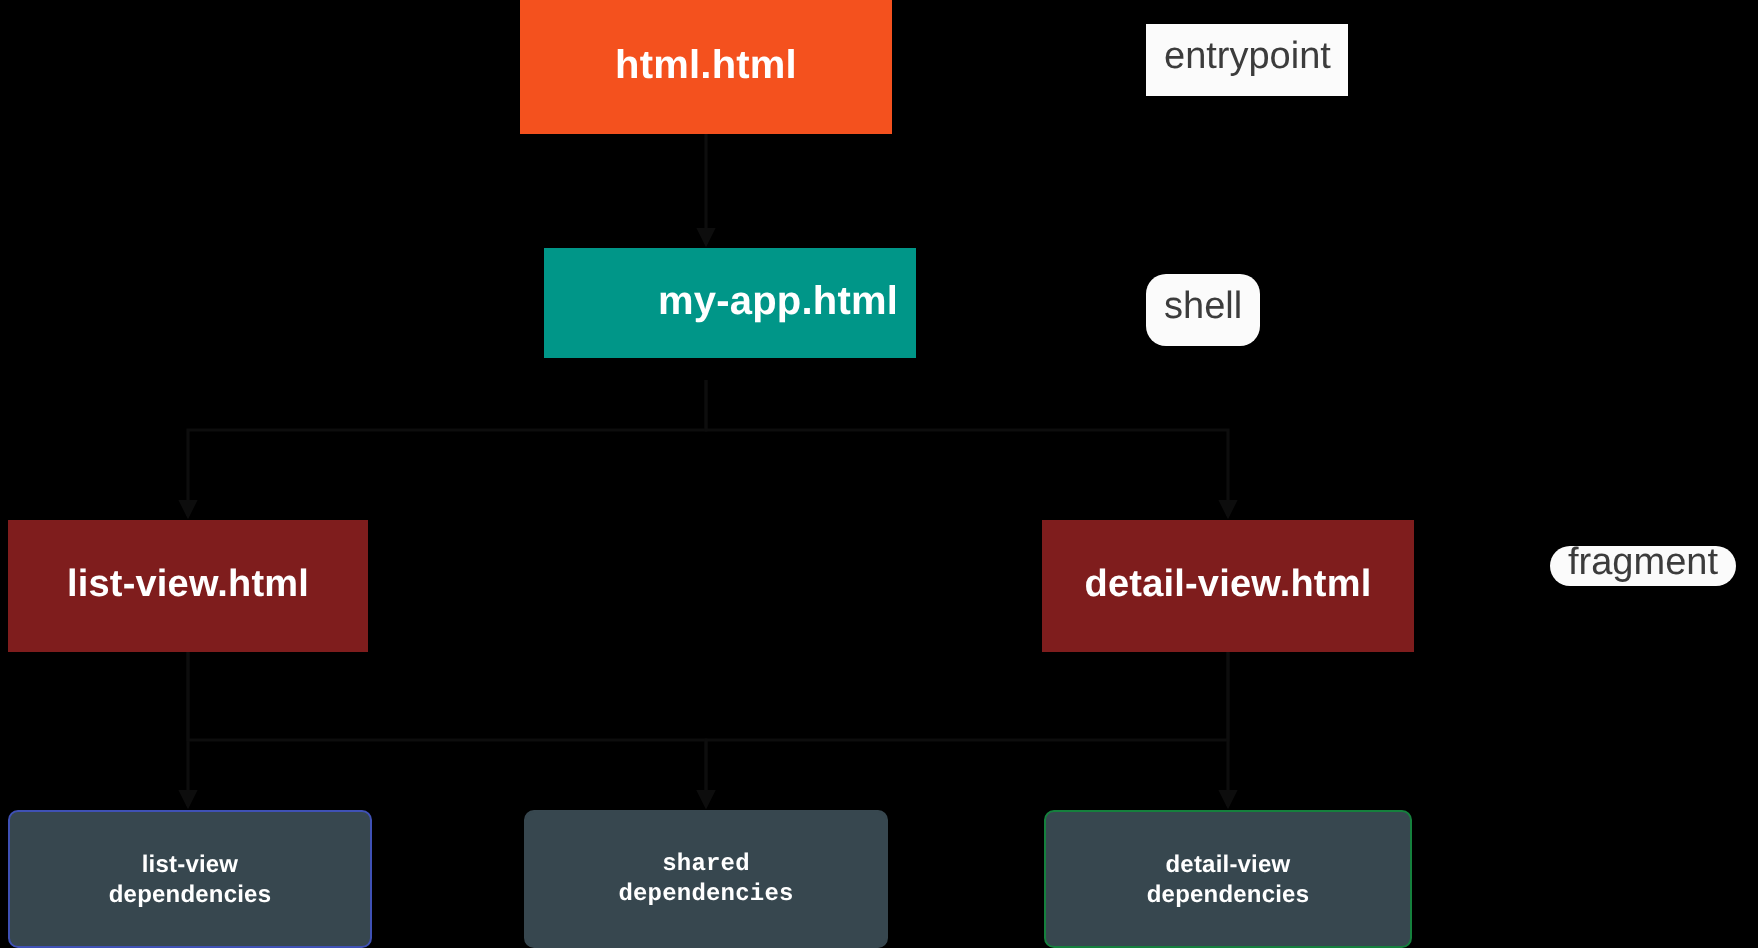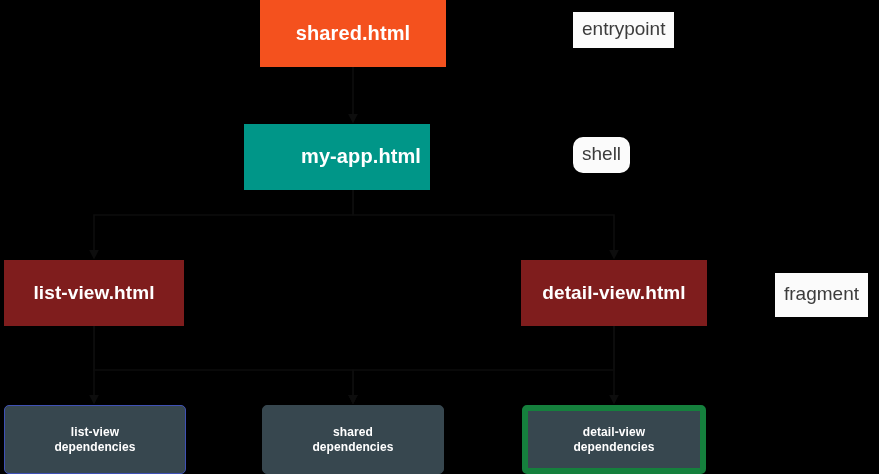--- a/index.html
+++ b/index.html
@@ -53,21 +53,21 @@
     font-size: 12px;
     border-radius: 5px;
   }
   .node-deps.b-indigo {
     border: 1px solid #3f51b5;
   }
   .node-deps.b-slate {
     border: 1px solid #37474f;
   }
   .node-deps.b-teal {
-    border: 6px solid #15803d;
+    border: 1px solid #15803d;
     text-align: center;
   }
   .tag {
     position: absolute;
     display: flex;
     align-items: center;
     justify-content: flex-end;
     box-sizing: border-box;
     background: #fbfbfb;
     color: #3c3c3c;
@@ -95,43 +95,43 @@
       <path d="M353,190 L353,215 L94,215 L94,258"></path>
       <path d="M353,190 L353,215 L614,215 L614,258"></path>
       <path d="M94,326 L94,403"></path>
       <path d="M94,326 L94,370 L353,370 L353,403"></path>
       <path d="M614,326 L614,370 L353,370 L353,403"></path>
       <path d="M614,326 L614,403"></path>
     </g>
   </svg>
 
   <div class="node node-entry" style="left:260px; top:0px; width:186px; height:67px;">
-    <span>shared.html</span>
+    <span>html.html</span>
   </div>
 
-  <div class="node node-shell" style="left:244px; top:124px; width:186px; height:66px;padding-left:48px;">
+  <div class="node node-shell" style="left:272px; top:124px; width:186px; height:55px;padding-left:48px;">
     <span>my-app.html</span>
   </div>
 
   <div class="node node-fragment" style="left:4px; top:260px; width:180px; height:66px;">
     <span>list-view.html</span>
   </div>
 
   <div class="node node-fragment" style="left:521px; top:260px; width:186px; height:66px;">
     <span>detail-view.html</span>
   </div>
 
   <div class="node node-deps b-indigo" style="left:4px; top:405px; width:182px; height:69px;">
     <span>
       <span class="deps-line">list-view</span>
       <span class="deps-line">dependencies</span>
     </span>
   </div>
 
-  <div class="node node-deps b-slate" style="left:262px; top:405px; width:182px; height:69px;">
+  <div class="node node-deps b-slate" style="left:262px; top:405px; width:182px; height:69px;font-family:Liberation Mono, monospace;">
     <span>
       <span class="deps-line">shared</span>
       <span class="deps-line">dependencies</span>
     </span>
   </div>
 
   <div class="node node-deps b-teal" style="left:522px; top:405px; width:184px; height:69px;">
     <span>
       <span class="deps-line">detail-view</span>
       <span class="deps-line">dependencies</span>
@@ -139,17 +139,17 @@
   </div>
 
   <div class="tag" style="left:573px; top:12px; height:36px;">
     <span>entrypoint</span>
   </div>
 
   <div class="tag" style="left:573px; top:137px; height:36px;border-radius:10px;">
     <span>shell</span>
   </div>
 
-  <div class="tag" style="left:775px; top:273px; height:44px;">
+  <div class="tag" style="left:775px; top:273px; height:20px;border-radius:13px;">
     <span>fragment</span>
   </div>
 
 </div>
 
 </body></html>

